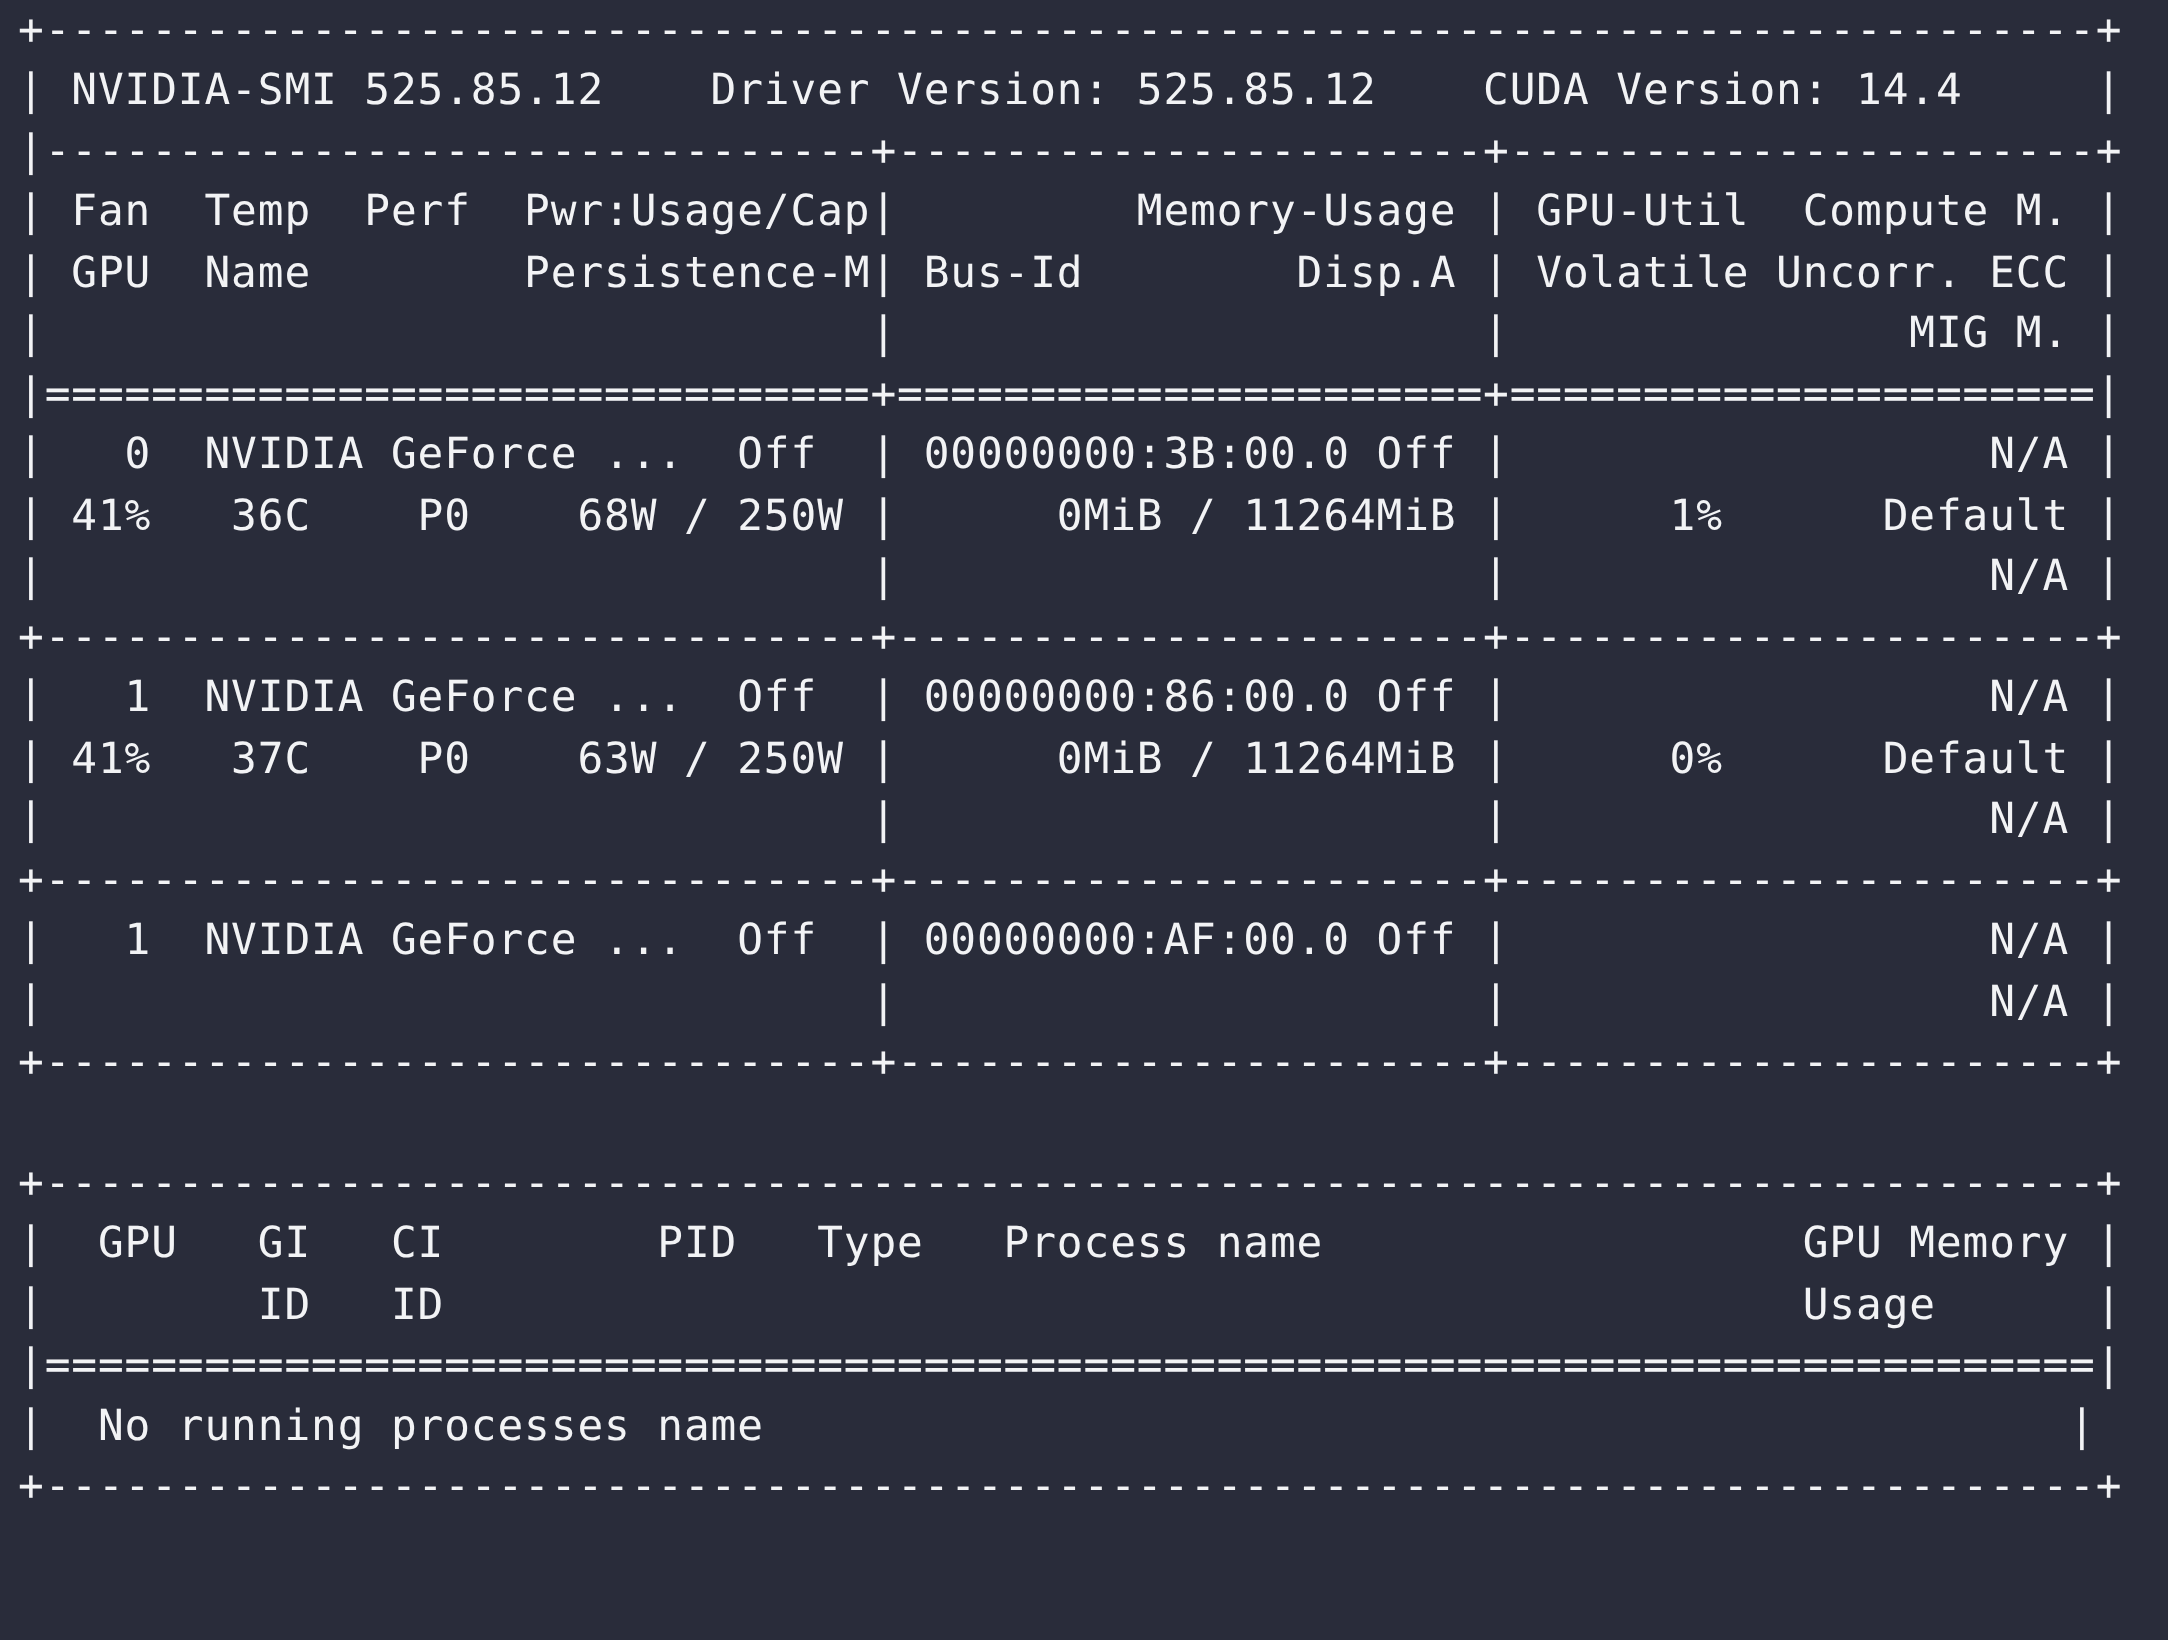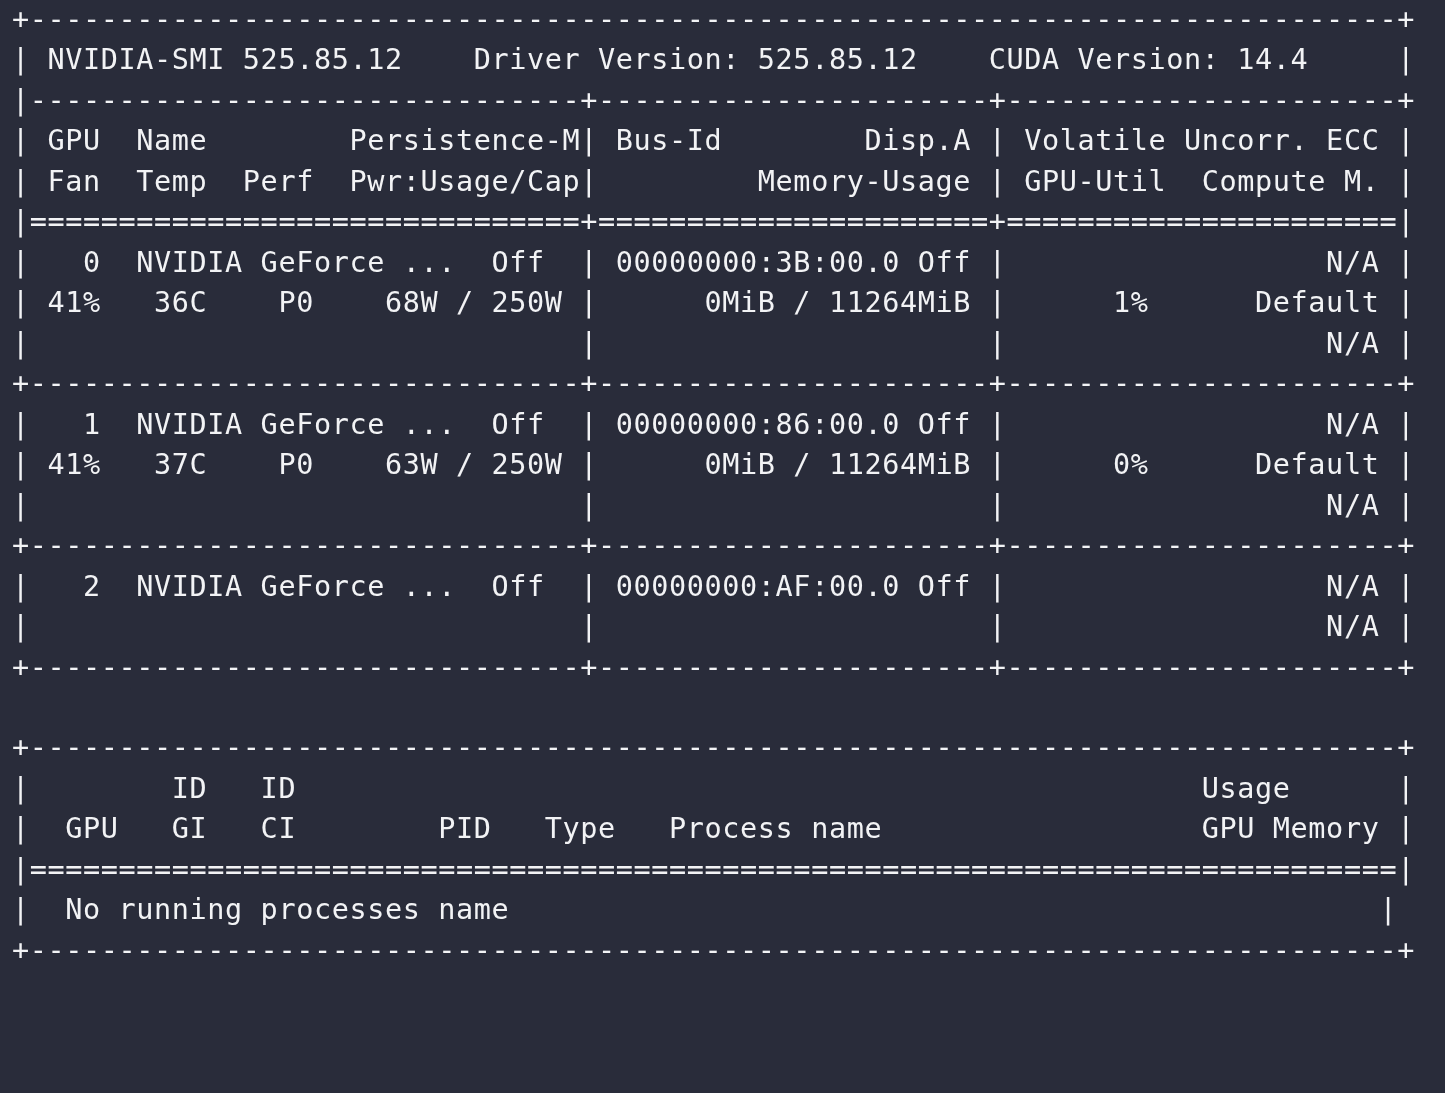--- a/index.html
+++ b/index.html
@@ -30,34 +30,35 @@
     height: 40.48px;
   }
 </style>
 </head>
 <body>
 
 <main class="terminal">
   <div class="line">+-----------------------------------------------------------------------------+</div>
   <div class="line">| NVIDIA-SMI 525.85.12    Driver Version: 525.85.12    CUDA Version: 14.4     |</div>
   <div class="line">|-------------------------------+----------------------+----------------------+</div>
+  <div class="line">| Fan  Temp  Perf  Pwr:Usage/Cap|         Memory-Usage | GPU-Util  Compute M. |</div>
   <div class="line">| GPU  Name        Persistence-M| Bus-Id        Disp.A | Volatile Uncorr. ECC |</div>
-  <div class="line">| Fan  Temp  Perf  Pwr:Usage/Cap|         Memory-Usage | GPU-Util  Compute M. |</div>
+  <div class="line">|                               |                      |               MIG M. |</div>
   <div class="line">|===============================+======================+======================|</div>
   <div class="line">|   0  NVIDIA GeForce ...  Off  | 00000000:3B:00.0 Off |                  N/A |</div>
   <div class="line">| 41%   36C    P0    68W / 250W |      0MiB / 11264MiB |      1%      Default |</div>
   <div class="line">|                               |                      |                  N/A |</div>
   <div class="line">+-------------------------------+----------------------+----------------------+</div>
   <div class="line">|   1  NVIDIA GeForce ...  Off  | 00000000:86:00.0 Off |                  N/A |</div>
   <div class="line">| 41%   37C    P0    63W / 250W |      0MiB / 11264MiB |      0%      Default |</div>
   <div class="line">|                               |                      |                  N/A |</div>
   <div class="line">+-------------------------------+----------------------+----------------------+</div>
-  <div class="line">|   2  NVIDIA GeForce ...  Off  | 00000000:AF:00.0 Off |                  N/A |</div>
+  <div class="line">|   1  NVIDIA GeForce ...  Off  | 00000000:AF:00.0 Off |                  N/A |</div>
   <div class="line">|                               |                      |                  N/A |</div>
   <div class="line">+-------------------------------+----------------------+----------------------+</div>
   <div class="line"></div>
   <div class="line">+-----------------------------------------------------------------------------+</div>
+  <div class="line">|  GPU   GI   CI        PID   Type   Process name                  GPU Memory |</div>
   <div class="line">|        ID   ID                                                   Usage      |</div>
-  <div class="line">|  GPU   GI   CI        PID   Type   Process name                  GPU Memory |</div>
   <div class="line">|=============================================================================|</div>
   <div class="line">|  No running processes name                                                 |</div>
   <div class="line">+-----------------------------------------------------------------------------+</div>
 </main>
 
 </body></html>

